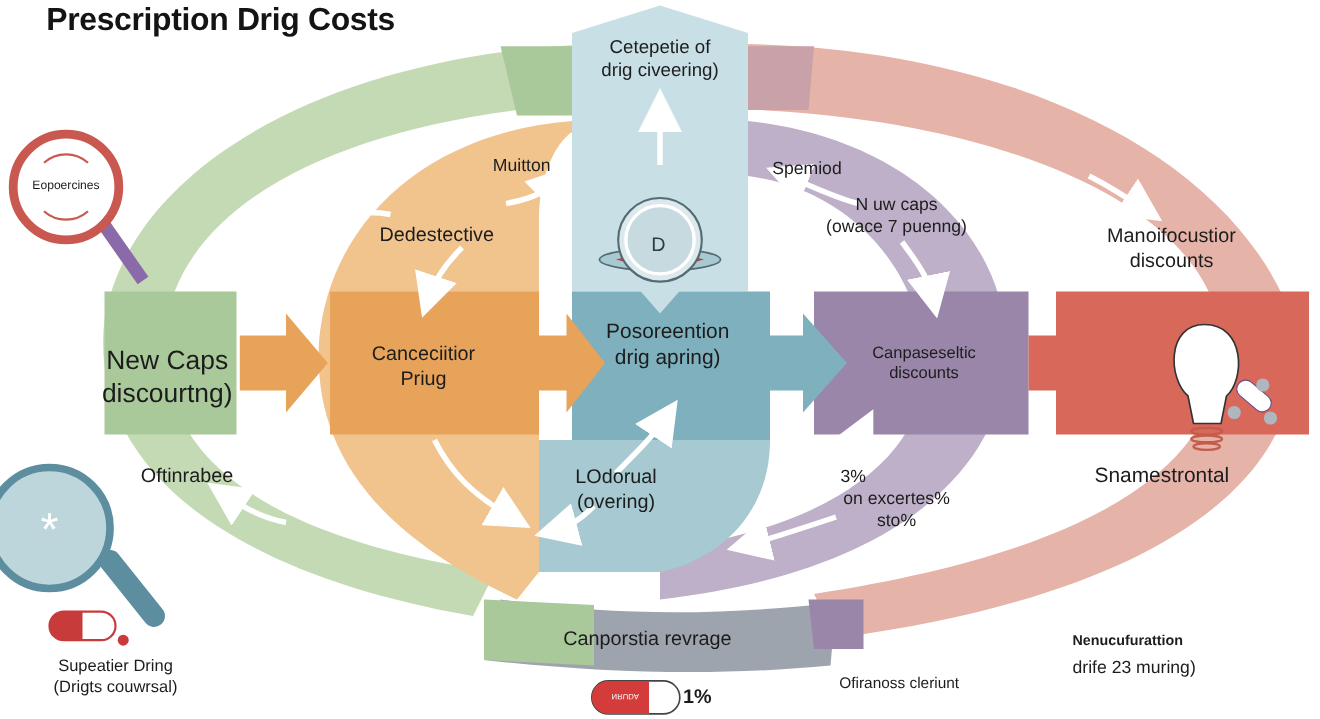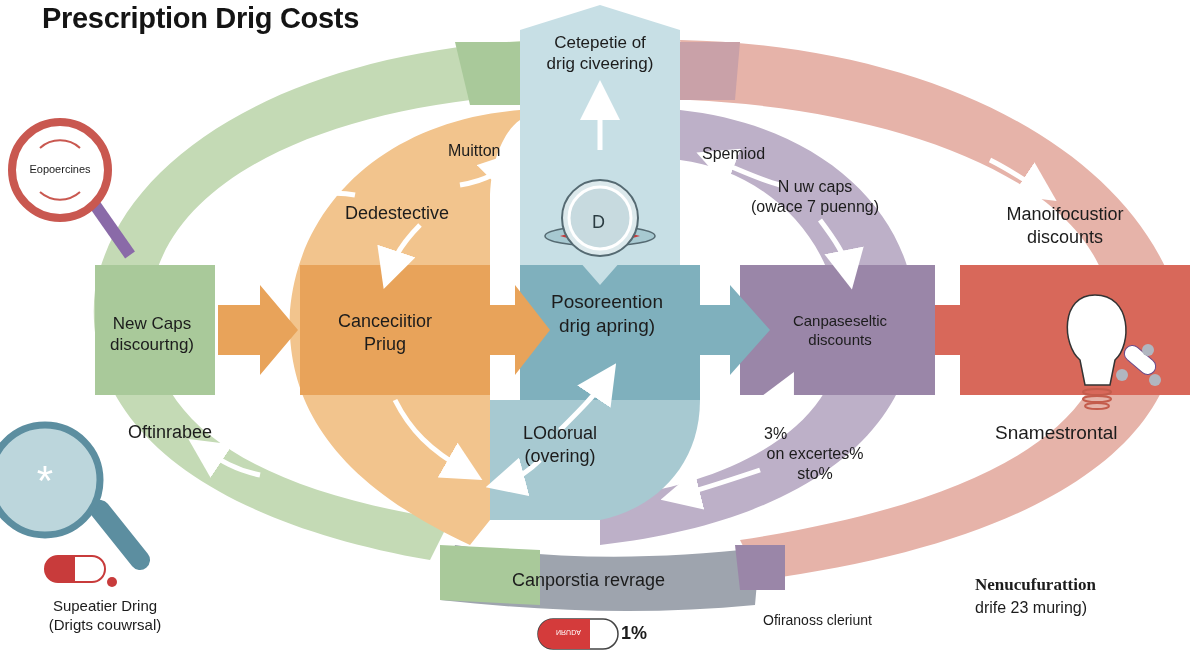--- a/index.html
+++ b/index.html
@@ -135,21 +135,21 @@
   <div class="lbl" style="left:702px;top:144px;font-size:16px;">Spemiod</div>
   <div class="lbl" style="left:725px;top:177px;width:180px;font-size:16px;">
     <div>N uw caps</div>
     <div>(owace 7 puenng)</div>
   </div>
   <div class="lbl" style="left:980px;top:203px;width:170px;font-size:18px;">
     <div>Manoifocustior</div>
     <div>discounts</div>
   </div>
 
-  <div class="lbl" style="left:92px;top:313px;width:120px;font-size:17px;">
+  <div class="lbl" style="left:92px;top:313px;width:120px;font-size:24px;">
     <div>New Caps</div>
     <div>discourtng)</div>
   </div>
   <div class="lbl" style="left:310px;top:310px;width:150px;font-size:18px;">
     <div>Canceciitior</div>
     <div>Priug</div>
   </div>
   <div class="lbl" style="left:527px;top:290px;width:160px;font-size:19px;">
     <div>Posoreention</div>
     <div>drig apring)</div>
@@ -177,15 +177,15 @@
 
   <div class="lbl" style="left:512px;top:569px;font-size:18px;">Canporstia revrage</div>
   <div class="lbl b" style="left:621px;top:622px;font-size:18px;">1%</div>
   <div class="lbl" style="left:556px;top:627px;font-size:7px;color:#fff;transform:scaleY(-1);">NRUDA</div>
 
   <div class="lbl" style="left:10px;top:597px;width:190px;font-size:15px;">
     <div>Supeatier Dring</div>
     <div>(Drigts couwrsal)</div>
   </div>
   <div class="lbl" style="left:763px;top:612px;font-size:14px;">Ofiranoss cleriunt</div>
-  <div class="lbl b" style="left:975px;top:574px;font-size:17px;text-align:left;font-family:Liberation Serif, serif;">Nenucufurattion</div>
+  <div class="lbl b" style="left:975px;top:574px;font-size:13px;text-align:left;">Nenucufurattion</div>
   <div class="lbl" style="left:975px;top:598px;font-size:16px;text-align:right;">drife 23 muring)</div>
 </div>
 
 </body></html>

